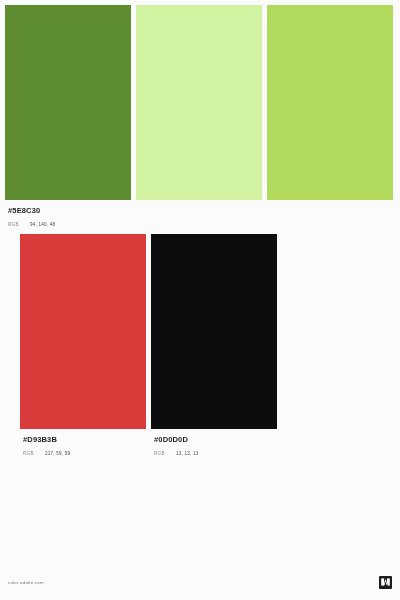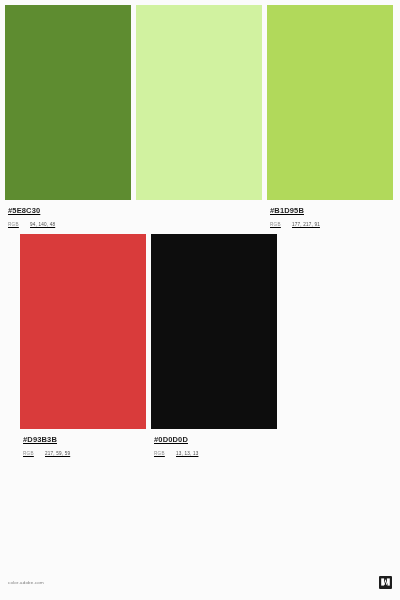--- a/index.html
+++ b/index.html
@@ -51,21 +51,20 @@
   }
 
   .swatch-chip {
     width: 100%;
     height: 195px;
     display: block;
   }
 
   .swatch-meta {
     padding: 6px 3px 0 3px;
-    text-decoration: underline;
   }
 
   .hex-label {
     font-size: 7.5px;
     font-weight: bold;
     color: #1d1d1d;
     letter-spacing: 0.15px;
     line-height: 10px;
     white-space: nowrap;
   }
@@ -143,27 +142,20 @@
           </div>
         </div>
       </div>
 
       <div class="swatch-cell">
         <div class="swatch-chip" style="background-color: rgb(209, 242, 160);"></div>
       </div>
 
       <div class="swatch-cell">
         <div class="swatch-chip" style="background-color: rgb(177, 217, 91);"></div>
-        <div class="swatch-meta">
-          <div class="hex-label">#B1D95B</div>
-          <div class="rgb-line">
-            <span class="rgb-key">RGB</span>
-            <span class="rgb-val">177, 217, 91</span>
-          </div>
-        </div>
       </div>
 
     </div>
 
     <div class="row">
 
       <div class="swatch-cell">
         <div class="swatch-chip" style="background-color: rgb(217, 59, 59);"></div>
         <div class="swatch-meta">
           <div class="hex-label">#D93B3B</div>

